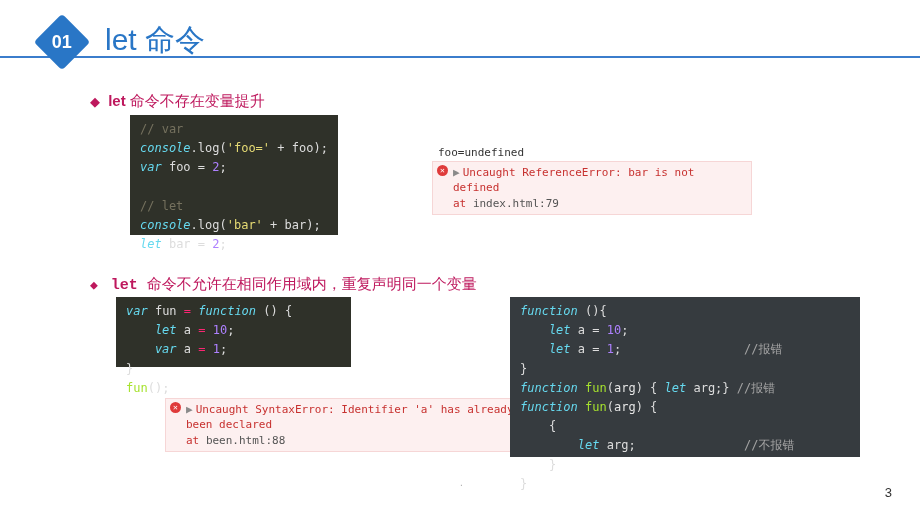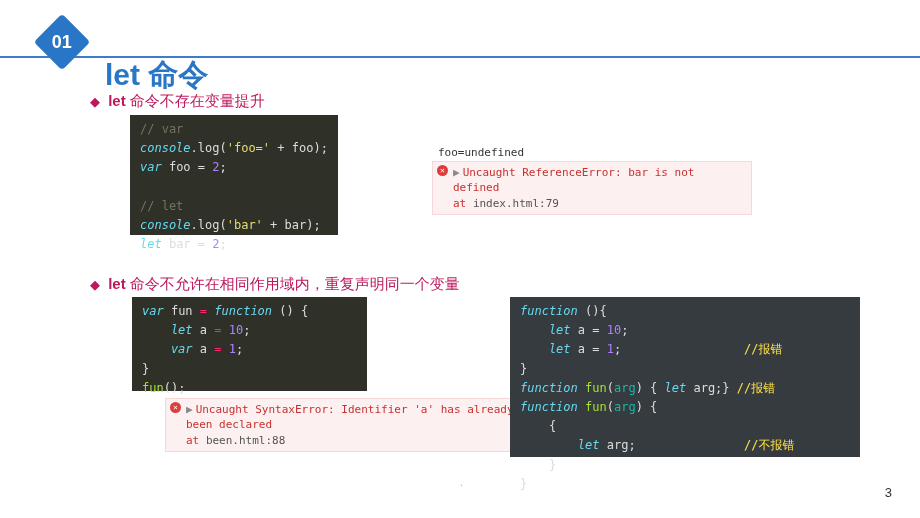--- a/index.html
+++ b/index.html
@@ -37,56 +37,55 @@
     color: #fff;
     font-weight: bold;
     font-size: 18px;
   }
   .title {
     position: absolute;
     top: 20px;
     left: 105px;
     font-size: 30px;
     color: #2976c6;
-    font-weight: 700;
-    margin-top: 35px;
+    font-weight: 400;
   }
   .bullet {
     position: absolute;
     font-size: 15px;
     color: #be185d;
   }
   .bullet .diamond {
     font-size: 13px;
     margin-right: 4px;
   }
   .bullet b { font-weight: bold; }
   .bullet1 { top: 92px; left: 90px; }
-  .bullet2 { top: 275px; left: 90px; }
+  .bullet2 { top: 275px; left: 90px; font-family: Liberation Mono, monospace; }
 
   .code-dark {
     position: absolute;
     background: #2f3129;
     color: #ddd;
     font-family: Consolas, Menlo, monospace;
     font-size: 12px;
     padding: 5px 10px;
     line-height: 1.6;
     white-space: pre;
   }
   .code-dark-2b {
     background: #363b3f;
   }
   .kw-blue { color: #66d9ef; font-style: italic; }
   .kw-green { color: #a6e22e; }
   .kw-yellow { color: #e6db74; }
-  .kw-orange { color: #14b8a6; }
+  .kw-orange { color: #e5e5e5; }
   .kw-purple { color: #ae81ff; }
   .kw-gray { color: #75715e; }
-  .kw-gray2 { color: #fde047; }
+  .kw-gray2 { color: #a3a3a3; }
   .kw-red { color: #f92672; }
   .fn-name { color: #a6e22e; }
 
   .console-box {
     position: absolute;
     background: #fff;
     font-family: Consolas, Menlo, monospace;
     font-size: 11px;
     color: #333;
     margin-left: 32px;
@@ -110,21 +109,21 @@
     color: #fff;
     font-size: 8px;
     line-height: 11px;
     text-align: center;
   }
   .console-error .arrow { color: #8a8a8a; margin-right: 3px; }
   .console-error .link { color: #545454; }
 
   #code1 { top: 115px; left: 130px; width: 208px; height: 120px; }
   #console1 { top: 144px; left: 400px; width: 320px; }
-  #code2 { top: 297px; left: 132px; width: 235px; height: 94px; }
+  #code2 { top: 297px; left: 116px; width: 235px; height: 70px; }
   #console2 { top: 398px; left: 133px; width: 368px; }
   #code3 { top: 297px; left: 510px; width: 350px; height: 160px; }
 
   .page-num {
     position: absolute;
     right: 28px;
     bottom: 18px;
     font-size: 13px;
     color: #333;
   }

